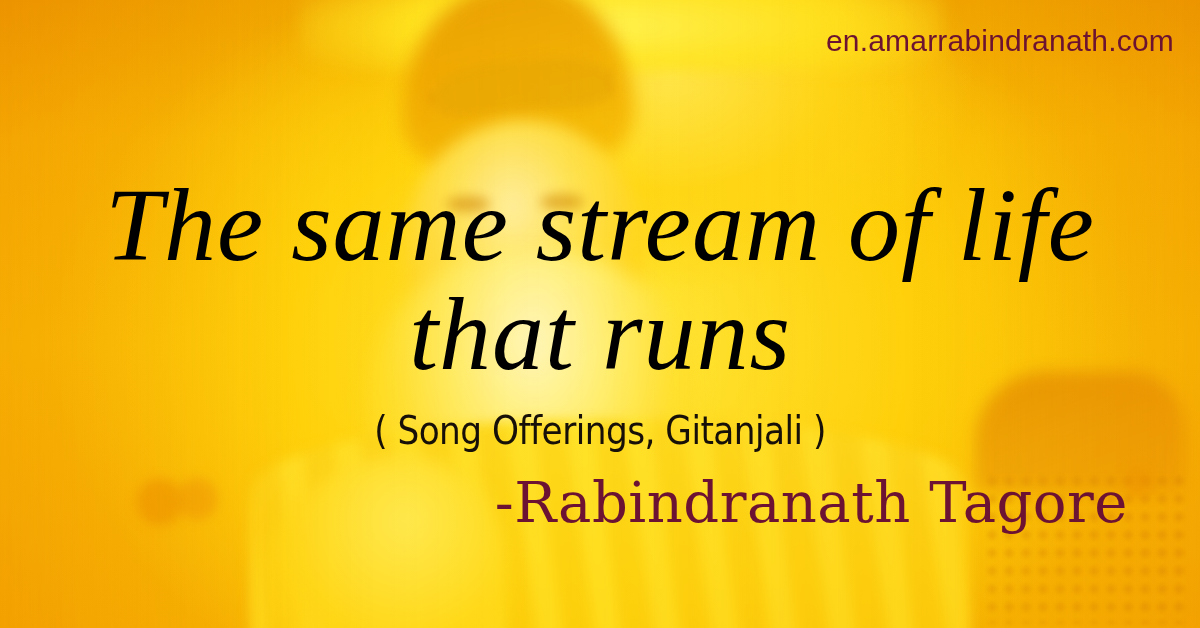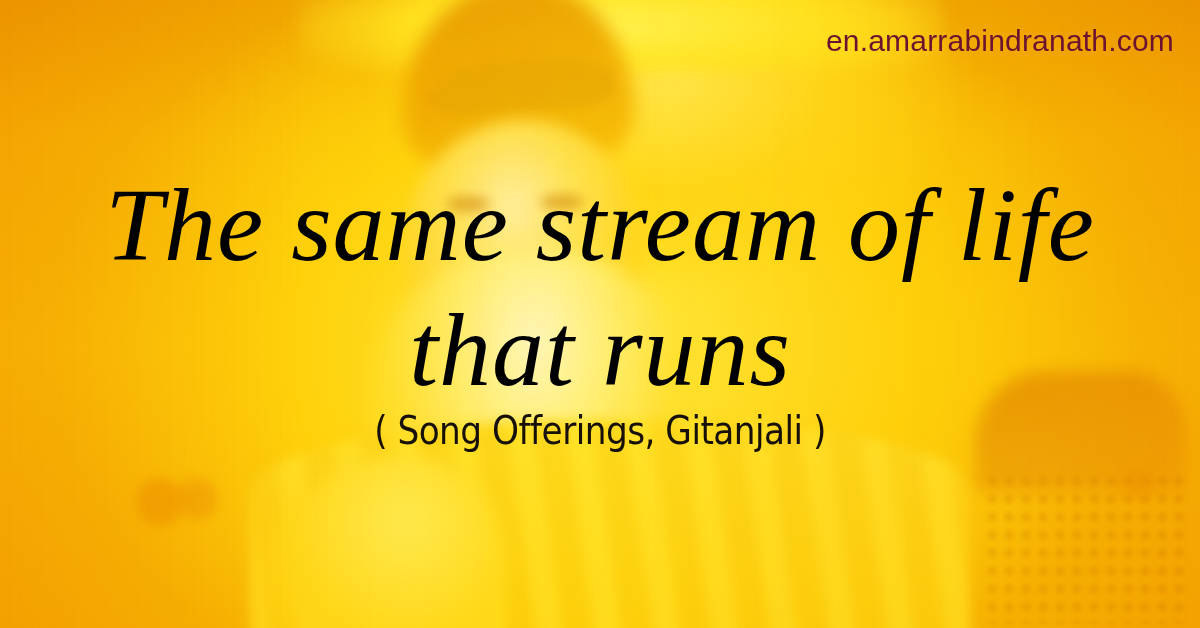--- a/index.html
+++ b/index.html
@@ -210,21 +210,21 @@
   }
   .quote-line1 {
     font-size: 104px;
     line-height: 1.02;
     letter-spacing: 1px;
   }
   .quote-line2 {
     font-size: 104px;
     line-height: 1.0;
     letter-spacing: 1px;
-    margin-top: 20px;
+    margin-top: 4px;
   }
 
   
   .source {
     position: absolute;
     left: 0; right: 0;
     top: 408px;
     text-align: center;
     color: #171008;
     font-family: "DejaVu Sans", sans-serif;
@@ -272,14 +272,15 @@
 
   <div class="site-url">en.amarrabindranath.com</div>
 
   <div class="quote">
     <div class="quote-line1">The same stream of life</div>
     <div class="quote-line2">that runs</div>
   </div>
 
   <div class="source">( Song Offerings, Gitanjali )</div>
 
+  <div class="author">-Rabindranath Tagore</div>
 
 </div>
 
 </body></html>

